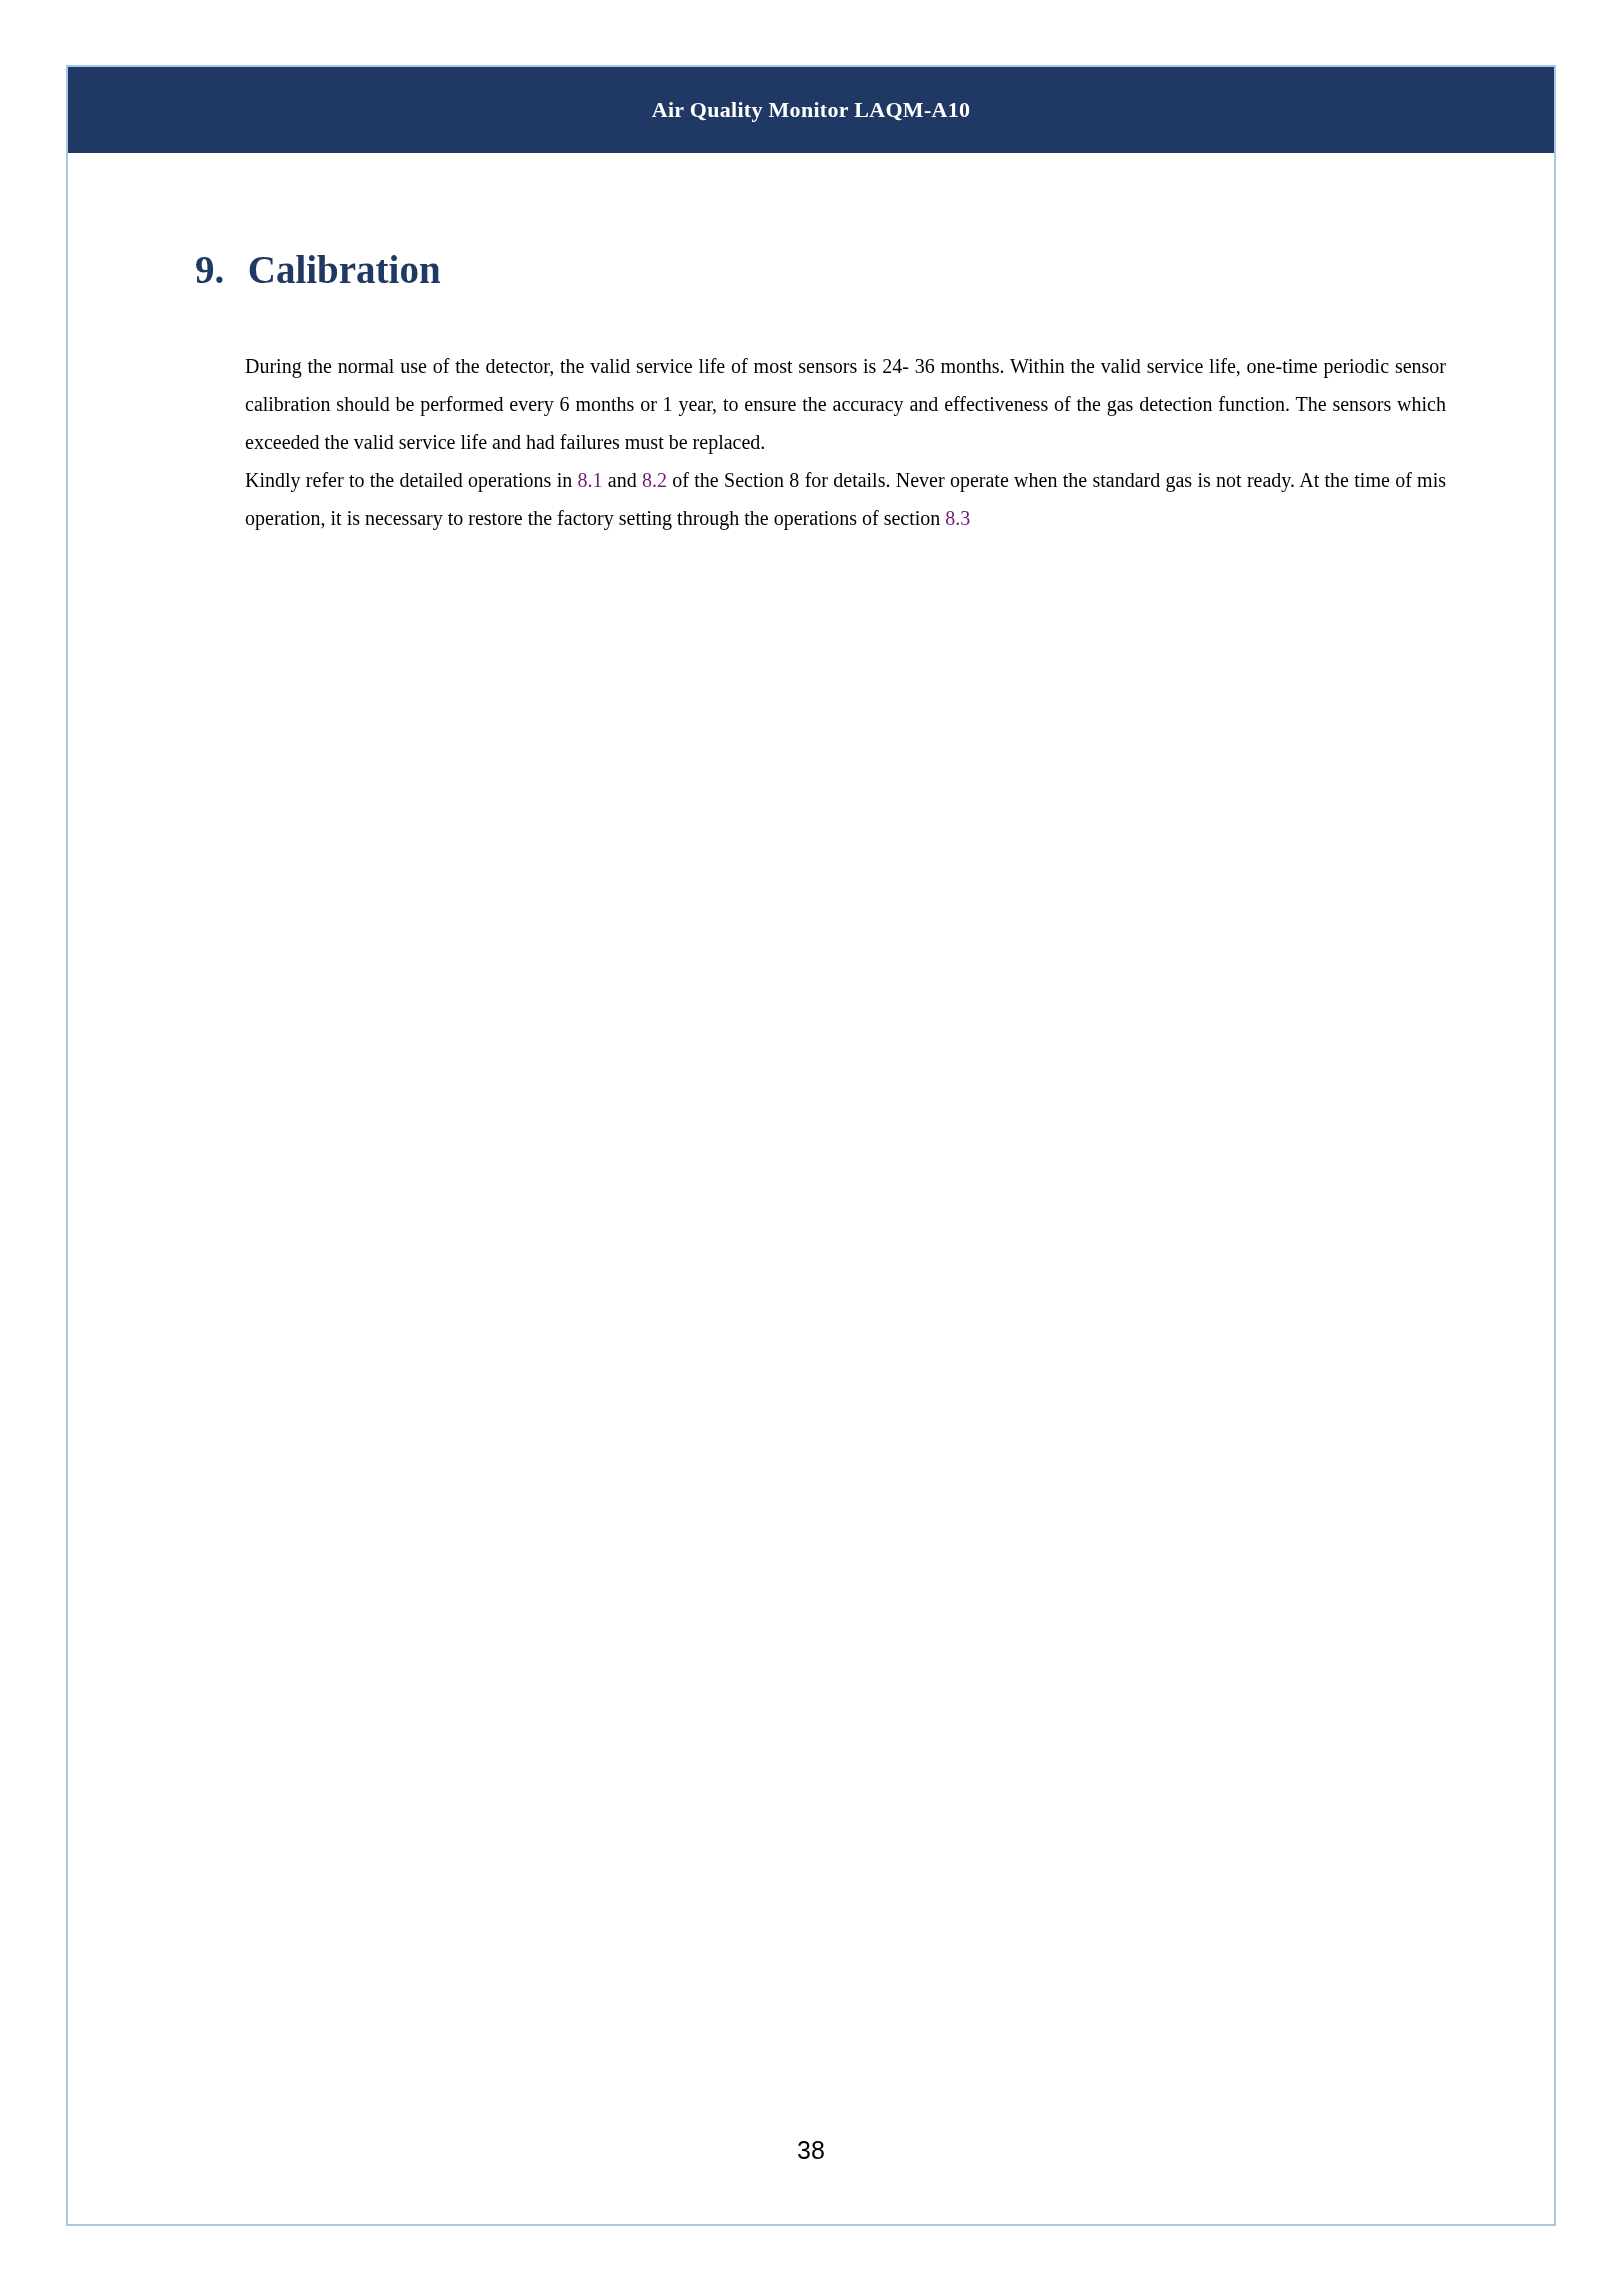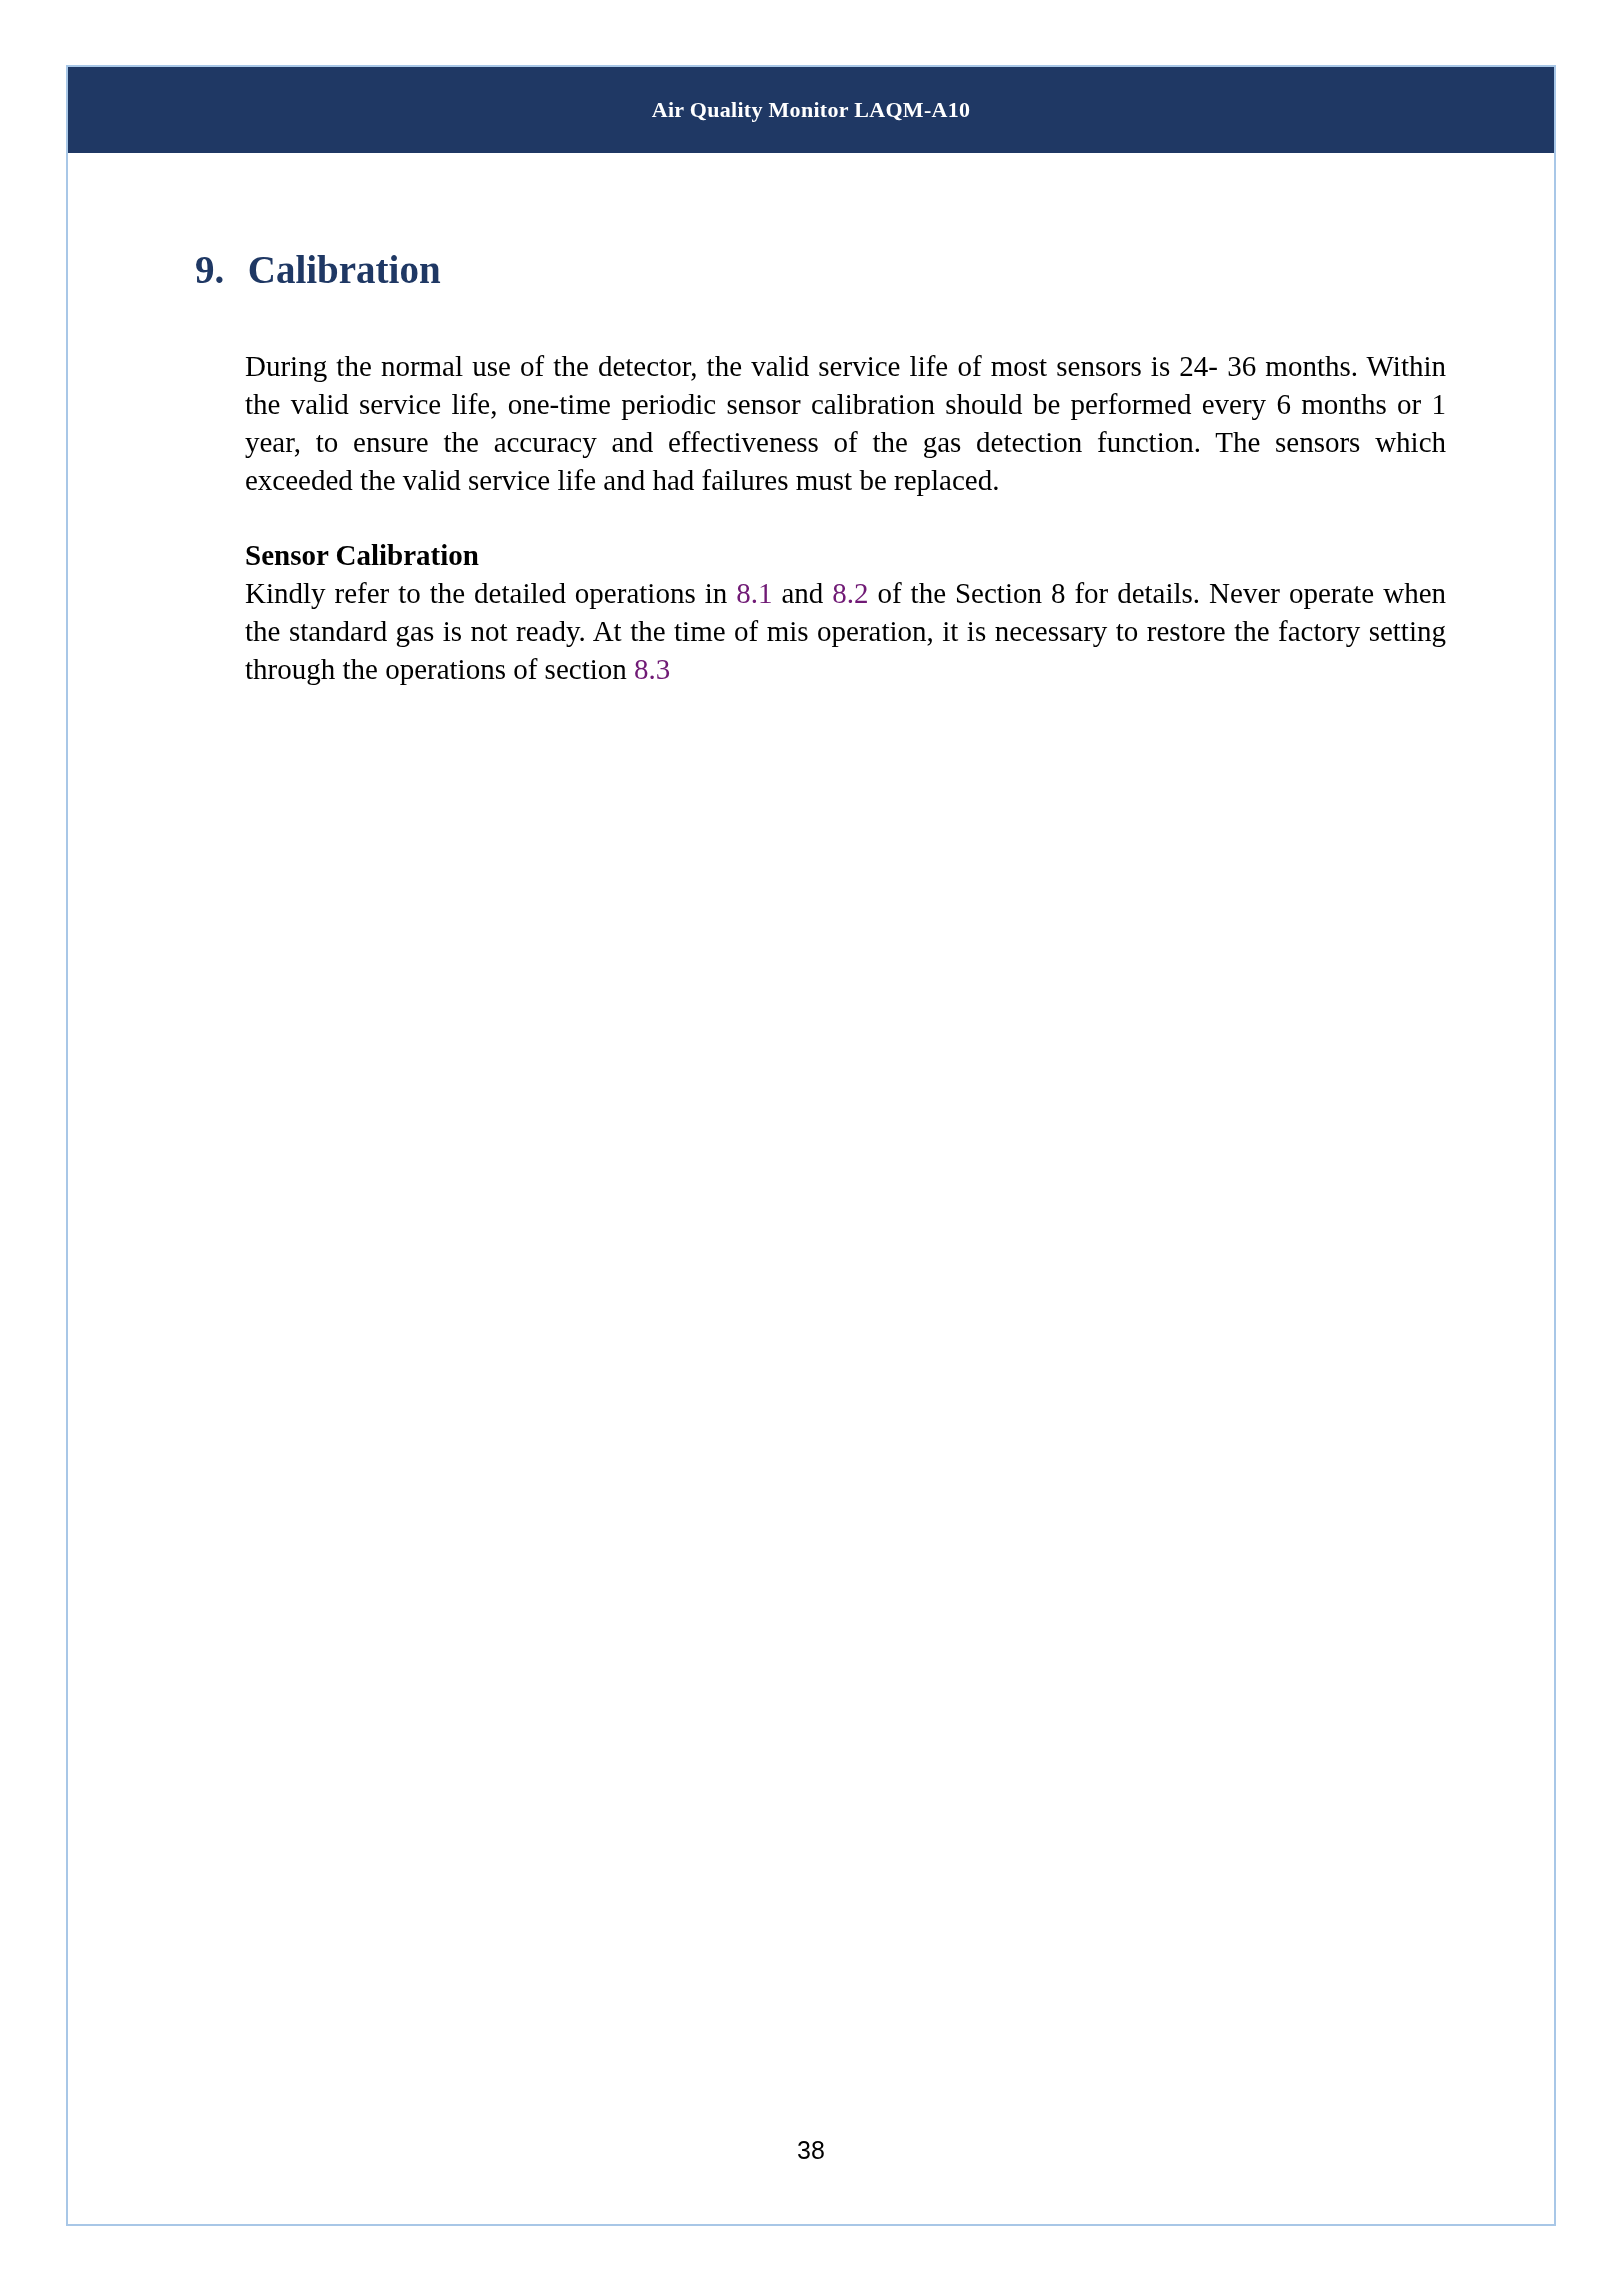--- a/index.html
+++ b/index.html
@@ -48,21 +48,21 @@
   .section-heading .section-number {
     display: inline-block;
     margin-right: 23.5px;
   }
   .body-block {
     margin: 55px 108px 0 177px;
     color: #000000;
   }
   .body-block p {
     margin: 0;
-    font-size: 29px;
+    font-size: 20px;
     line-height: 38px;
     text-align: justify;
   }
   p.subheading {
     margin-top: 37px;
     font-weight: bold;
     text-align: left;
   }
   a.doc-link {
     color: #701a75;
@@ -89,21 +89,20 @@
   </div>
 
   <h1 class="section-heading">
     <span class="section-number">9.</span><span>Calibration</span>
   </h1>
 
   <div class="body-block">
 
     <p>During the normal use of the detector, the valid service life of most sensors is 24- 36 months. Within the valid service life, one-time periodic sensor calibration should be performed every 6 months or 1 year, to ensure the accuracy and effectiveness of the gas detection function. The sensors which exceeded the valid service life and had failures must be replaced.</p>
 
-    <p class="subheading">Sensor Calibration</p>
 
     <p><span>Kindly refer to the detailed operations in </span><a class="doc-link">8.1</a><span> and </span><a class="doc-link">8.2</a><span> of the Section 8 for details. Never operate when the standard gas is not ready. At the time of mis operation, it is necessary to restore the factory setting through the operations of section </span><a class="doc-link">8.3</a></p>
 
   </div>
 
   <div class="footer-page-number">38</div>
 
 </div>
 
 

